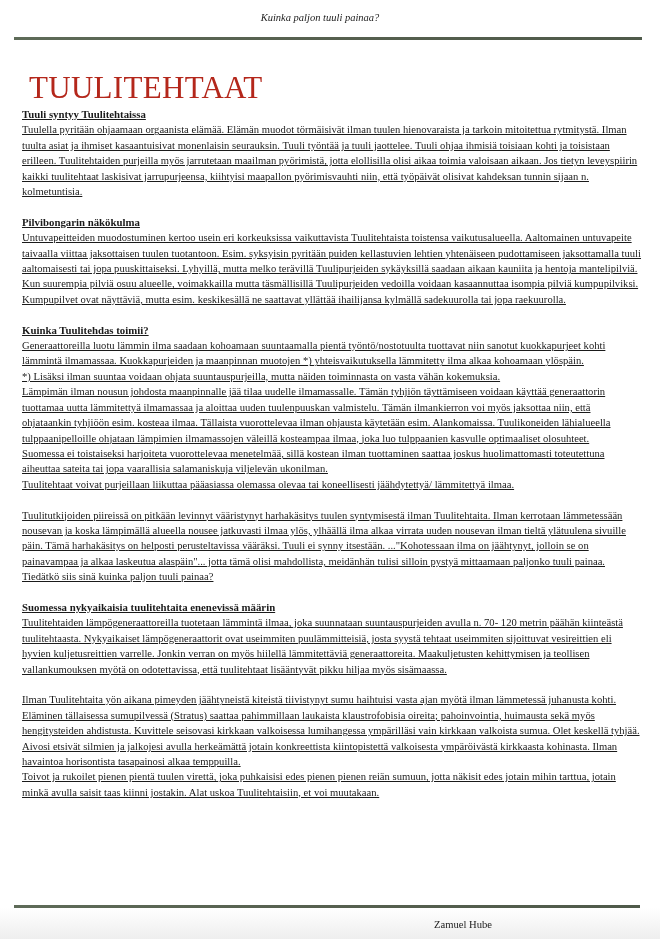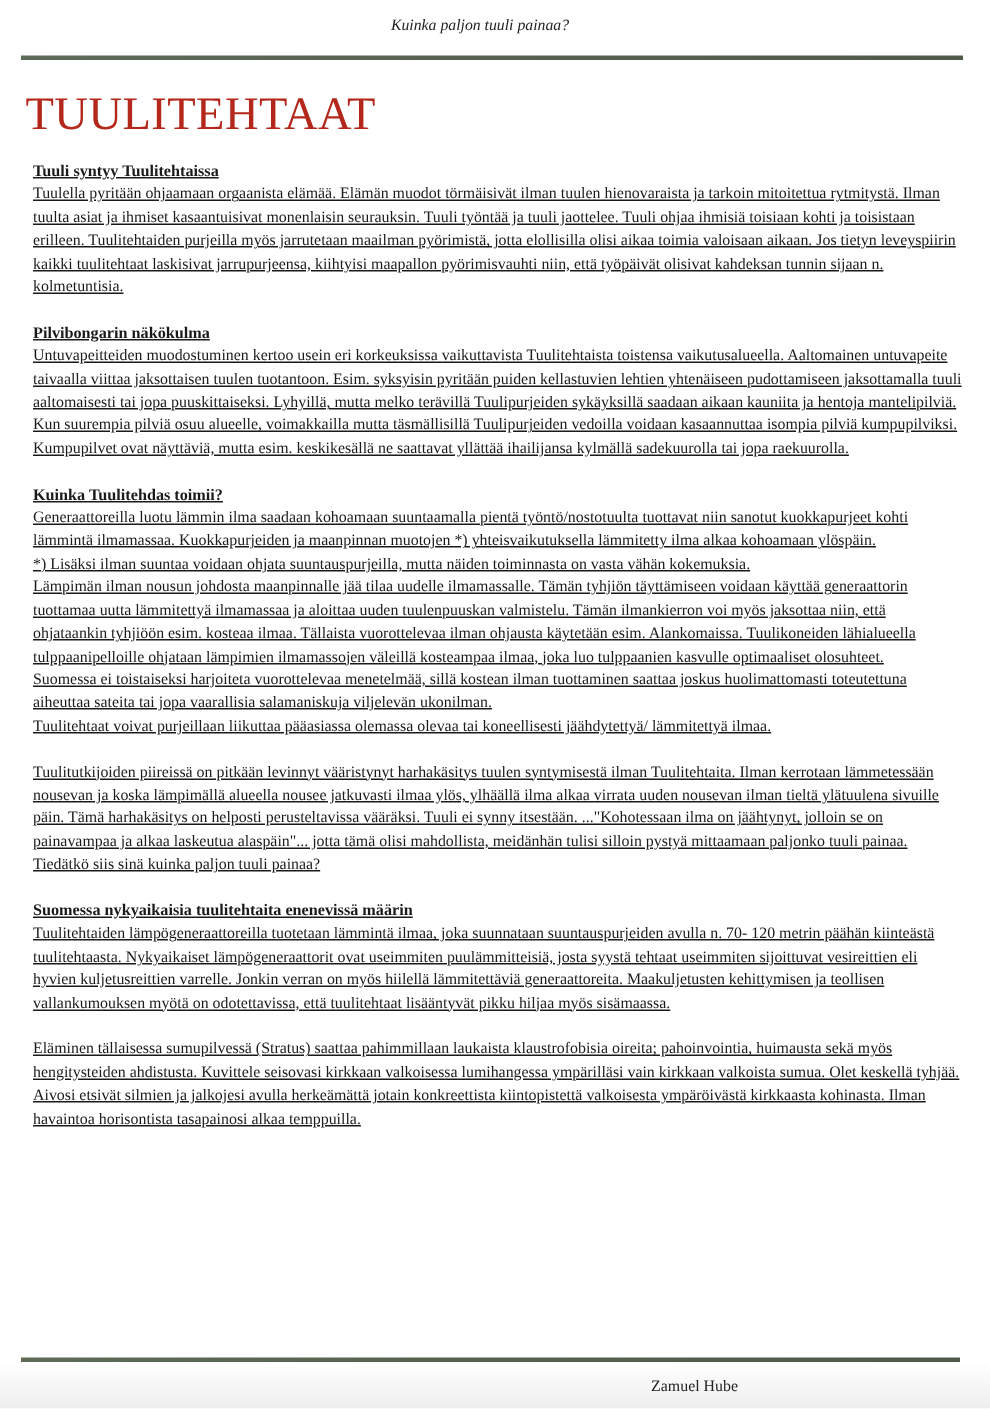--- a/index.html
+++ b/index.html
@@ -16,21 +16,21 @@
   }
   .rule {
     position: absolute; left: 14px; width: 628px; height: 3px;
     background: linear-gradient(90deg, #5e6b58, #56604f 50%, #4f5a4a);
   }
   .rule.top { top: 37px; }
   .rule.bottom { top: 905px; left: 14px; width: 626px; }
   .page-title {
     position: absolute; top: 58px; left: 17px;
     font-size: 31px; color: #b4271b; letter-spacing: 0.3px; font-weight: normal;
-    margin: 0; line-height: 36px;
+    margin: 12px; line-height: 36px;
   }
   .content {
     position: absolute; top: 107px; left: 22px; width: 620px;
     font-size: 10.6px; line-height: 15.4px; text-decoration: underline;
   }
   .section { margin: 0 0 15.4px 0; }
   .section h2 {
     font-size: 10.8px; font-weight: bold; margin: 0; line-height: 15.4px;
   }
   .section p { margin: 0; }
@@ -74,19 +74,21 @@
   <div class="section">
     <p>Tuulitutkijoiden piireissä on pitkään levinnyt vääristynyt harhakäsitys tuulen syntymisestä ilman Tuulitehtaita. Ilman kerrotaan lämmetessään nousevan ja koska lämpimällä alueella nousee jatkuvasti ilmaa ylös, ylhäällä ilma alkaa virrata uuden nousevan ilman tieltä ylätuulena sivuille päin. Tämä harhakäsitys on helposti perusteltavissa vääräksi. Tuuli ei synny itsestään. ..."Kohotessaan ilma on jäähtynyt, jolloin se on painavampaa ja alkaa laskeutua alaspäin"... jotta tämä olisi mahdollista, meidänhän tulisi silloin pystyä mittaamaan paljonko tuuli painaa. Tiedätkö siis sinä kuinka paljon tuuli painaa?</p>
   </div>
 
   <div class="section">
     <h2>Suomessa nykyaikaisia tuulitehtaita enenevissä määrin</h2>
     <p>Tuulitehtaiden lämpögeneraattoreilla tuotetaan lämmintä ilmaa, joka suunnataan suuntauspurjeiden avulla n. 70- 120 metrin päähän kiinteästä tuulitehtaasta. Nykyaikaiset lämpögeneraattorit ovat useimmiten puulämmitteisiä, josta syystä tehtaat useimmiten sijoittuvat vesireittien eli hyvien kuljetusreittien varrelle. Jonkin verran on myös hiilellä lämmitettäviä generaattoreita. Maakuljetusten kehittymisen ja teollisen vallankumouksen myötä on odotettavissa, että tuulitehtaat lisääntyvät pikku hiljaa myös sisämaassa.</p>
   </div>
 
   <div class="section">
+    <p>Ilman Tuulitehtaita yön aikana pimeyden jäähtyneistä kiteistä tiivistynyt sumu haihtuisi vasta ajan myötä ilman lämmetessä juhanusta kohti.</p>
     <p>Eläminen tällaisessa sumupilvessä (Stratus) saattaa pahimmillaan laukaista klaustrofobisia oireita; pahoinvointia, huimausta sekä myös hengitysteiden ahdistusta. Kuvittele seisovasi kirkkaan valkoisessa lumihangessa ympärilläsi vain kirkkaan valkoista sumua. Olet keskellä tyhjää. Aivosi etsivät silmien ja jalkojesi avulla herkeämättä jotain konkreettista kiintopistettä valkoisesta ympäröivästä kirkkaasta kohinasta. Ilman havaintoa horisontista tasapainosi alkaa temppuilla.</p>
+    <p>Toivot ja rukoilet pienen pientä tuulen virettä, joka puhkaisisi edes pienen pienen reiän sumuun, jotta näkisit edes jotain mihin tarttua, jotain minkä avulla saisit taas kiinni jostakin. Alat uskoa Tuulitehtaisiin, et voi muutakaan.</p>
   </div>
 </div>
 
 <div class="footer-bg"></div>
 <div class="rule bottom"></div>
 <div class="author">Zamuel Hube</div>
 
 </body></html>

